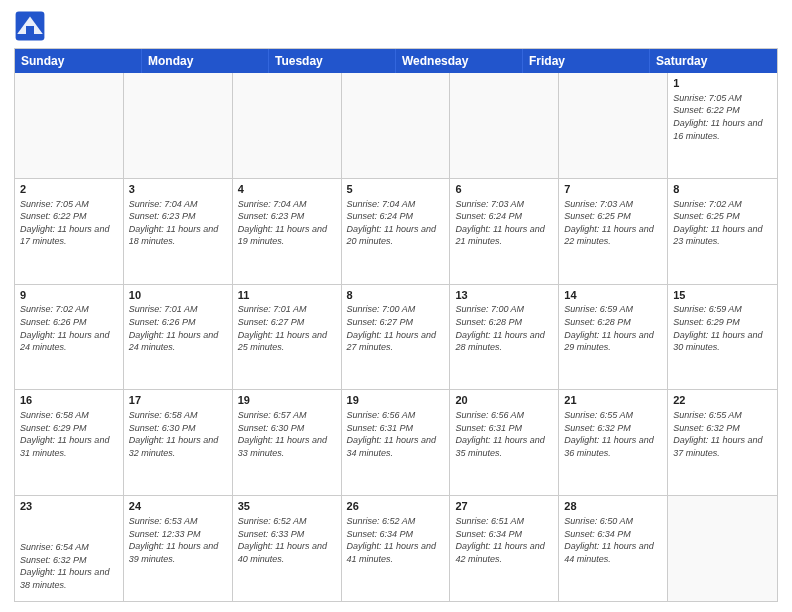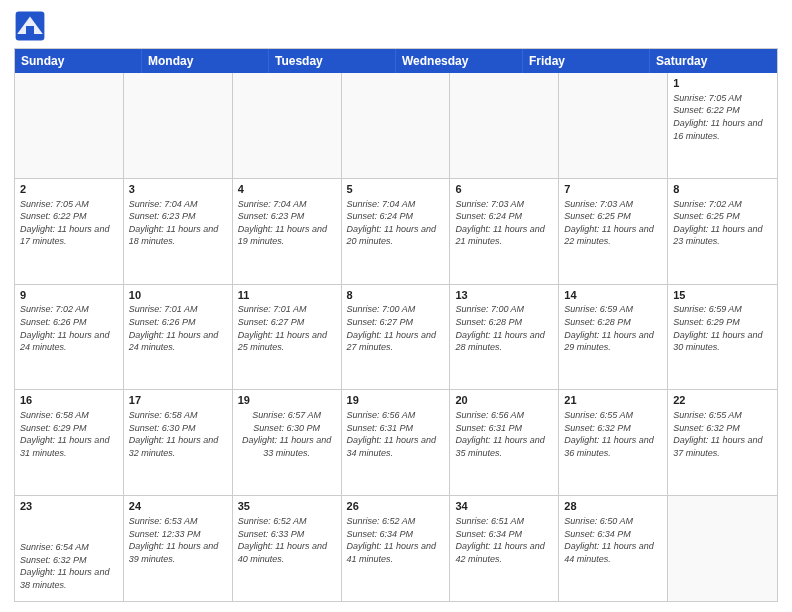--- a/index.html
+++ b/index.html
@@ -253,21 +253,21 @@
 Daylight: 11 hours and 31 minutes.</div>
           </div>
           <div class="cal-cell">
             <span class="day-num">17</span>
             <div class="day-info" style="white-space: pre-line;">Sunrise: 6:58 AM
 Sunset: 6:30 PM
 Daylight: 11 hours and 32 minutes.</div>
           </div>
           <div class="cal-cell">
             <span class="day-num">19</span>
-            <div class="day-info" style="white-space: pre-line; text-align: center;">Sunrise: 6:57 AM
+            <div class="day-info" style="white-space: pre-line;">Sunrise: 6:57 AM
 Sunset: 6:30 PM
 Daylight: 11 hours and 33 minutes.</div>
           </div>
           <div class="cal-cell">
             <span class="day-num">19</span>
             <div class="day-info" style="white-space: pre-line;">Sunrise: 6:56 AM
 Sunset: 6:31 PM
 Daylight: 11 hours and 34 minutes.</div>
           </div>
           <div class="cal-cell">
@@ -308,21 +308,21 @@
 Sunset: 6:33 PM
 Daylight: 11 hours and 40 minutes.</div>
           </div>
           <div class="cal-cell">
             <span class="day-num">26</span>
             <div class="day-info" style="white-space: pre-line;">Sunrise: 6:52 AM
 Sunset: 6:34 PM
 Daylight: 11 hours and 41 minutes.</div>
           </div>
           <div class="cal-cell">
-            <span class="day-num">34</span>
+            <span class="day-num">27</span>
             <div class="day-info" style="white-space: pre-line;">Sunrise: 6:51 AM
 Sunset: 6:34 PM
 Daylight: 11 hours and 42 minutes.</div>
           </div>
           <div class="cal-cell">
             <span class="day-num">28</span>
             <div class="day-info" style="white-space: pre-line;">Sunrise: 6:50 AM
 Sunset: 6:34 PM
 Daylight: 11 hours and 44 minutes.</div>
           </div>

